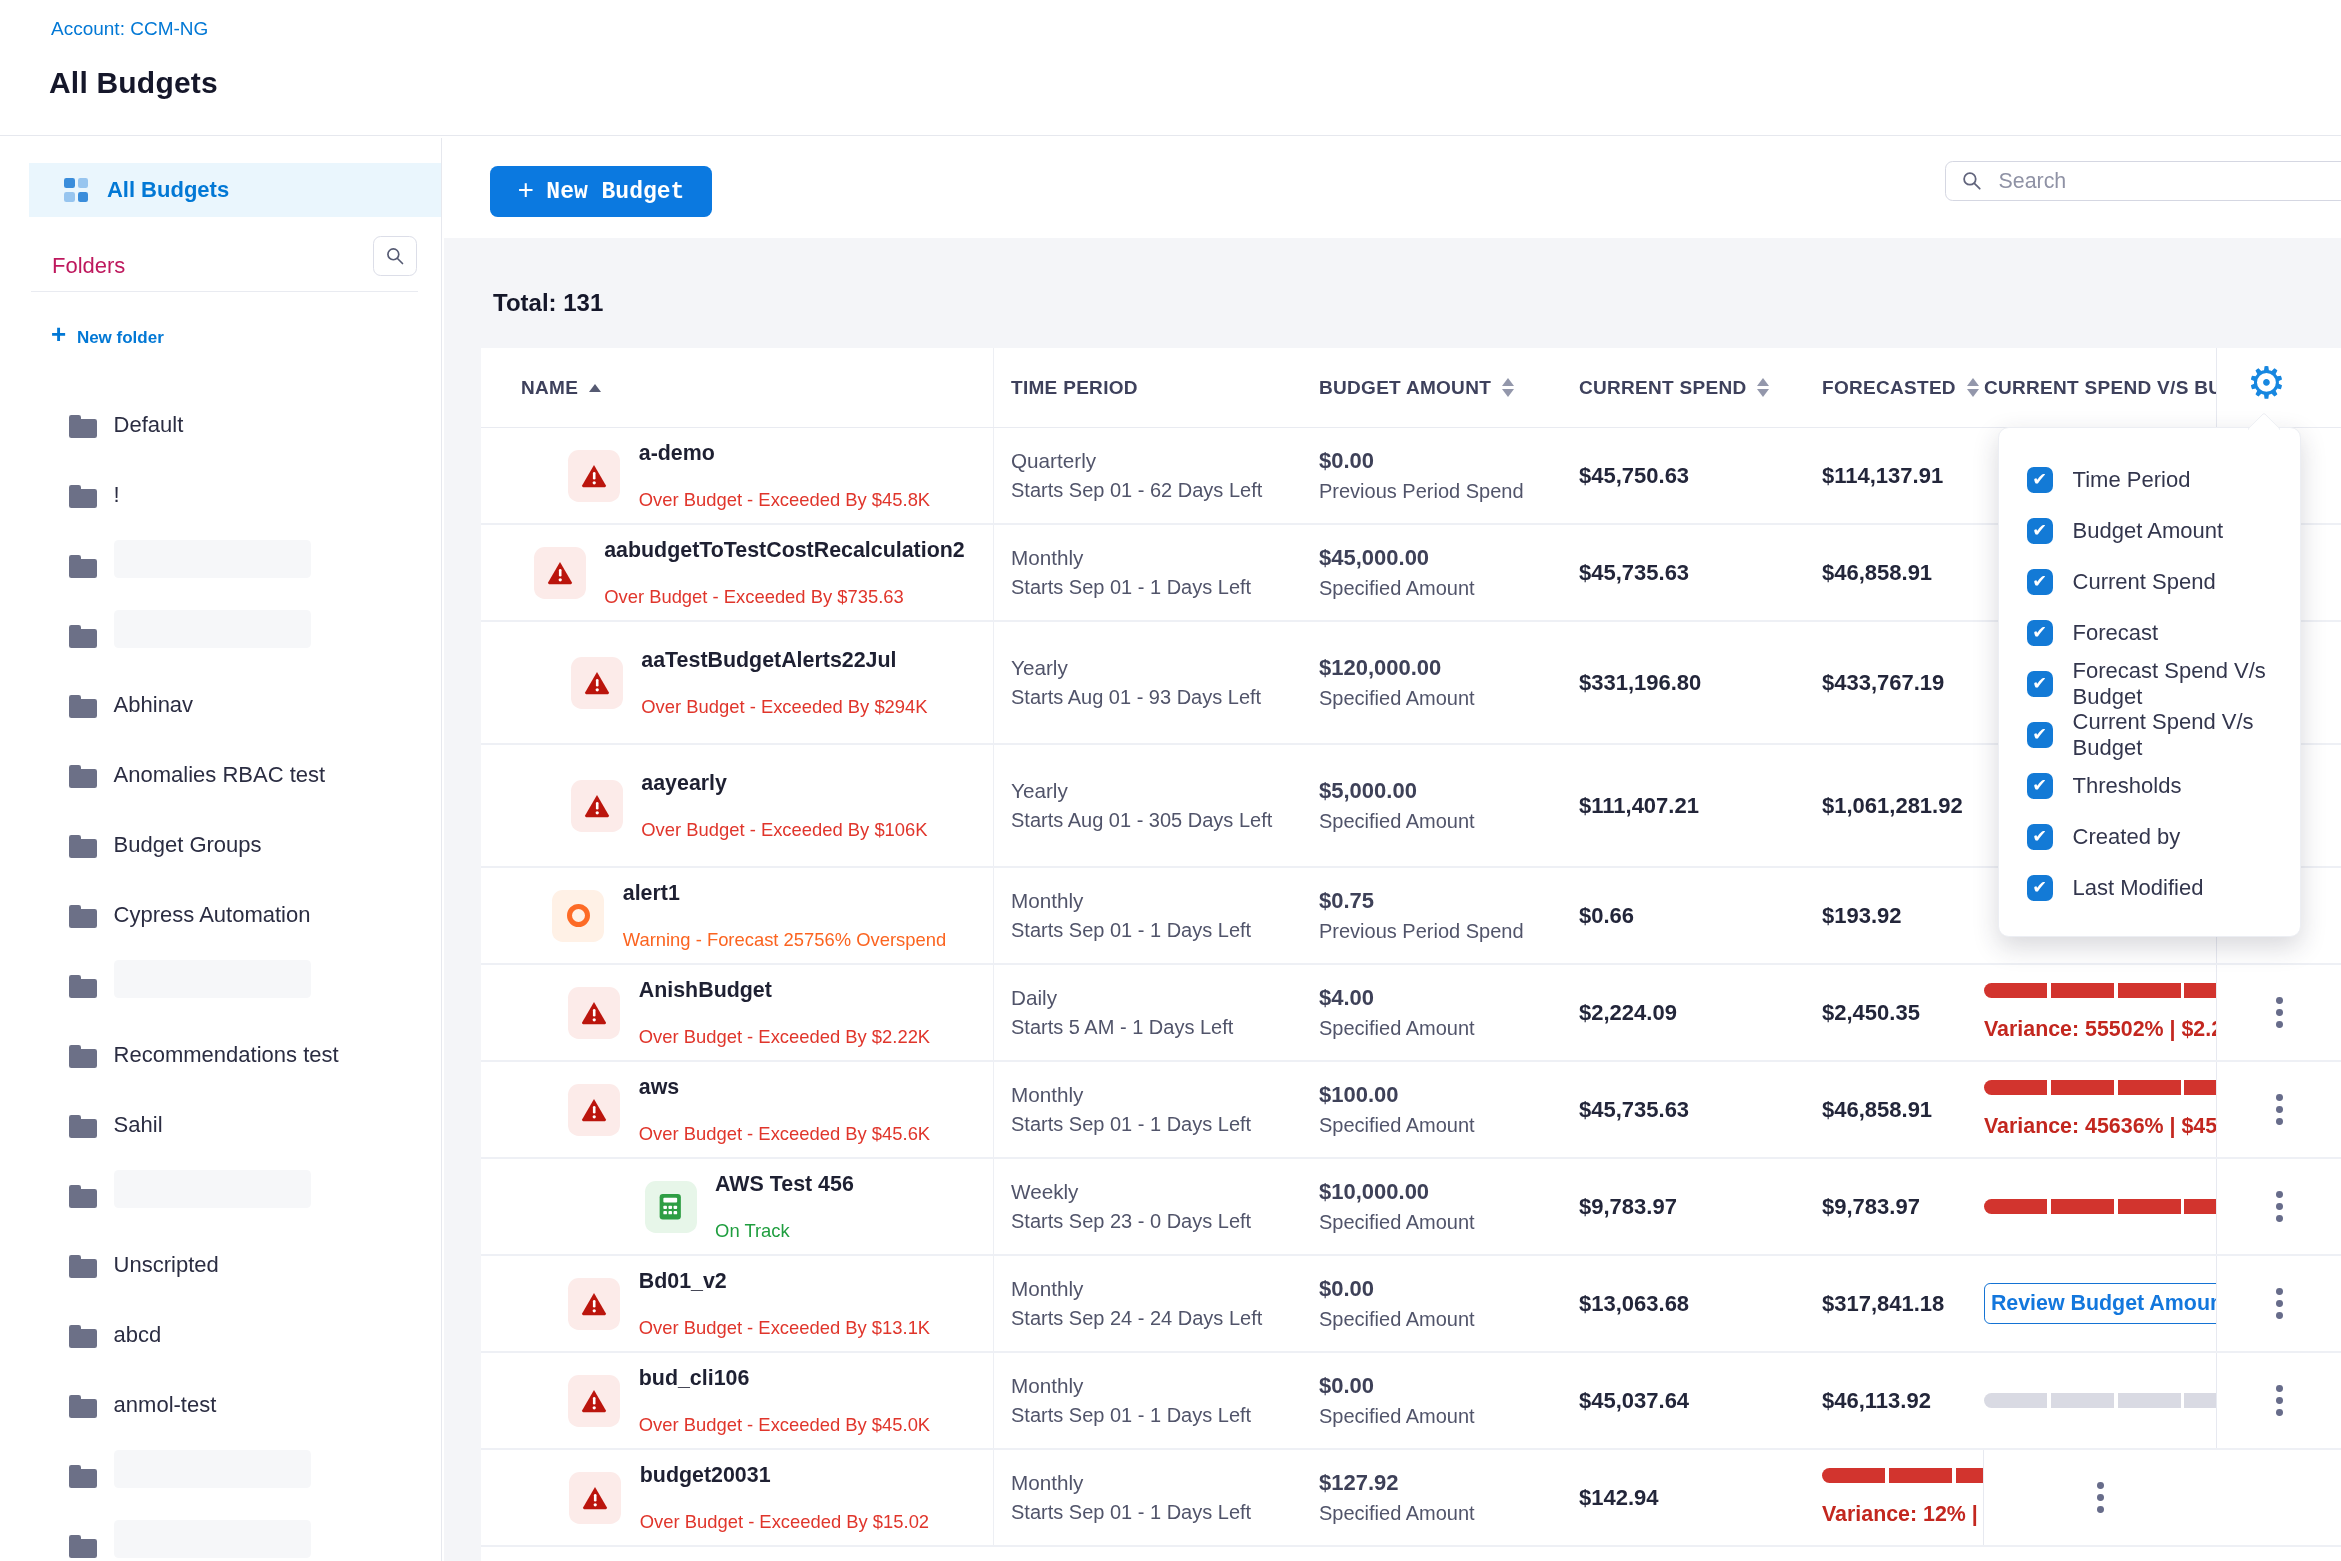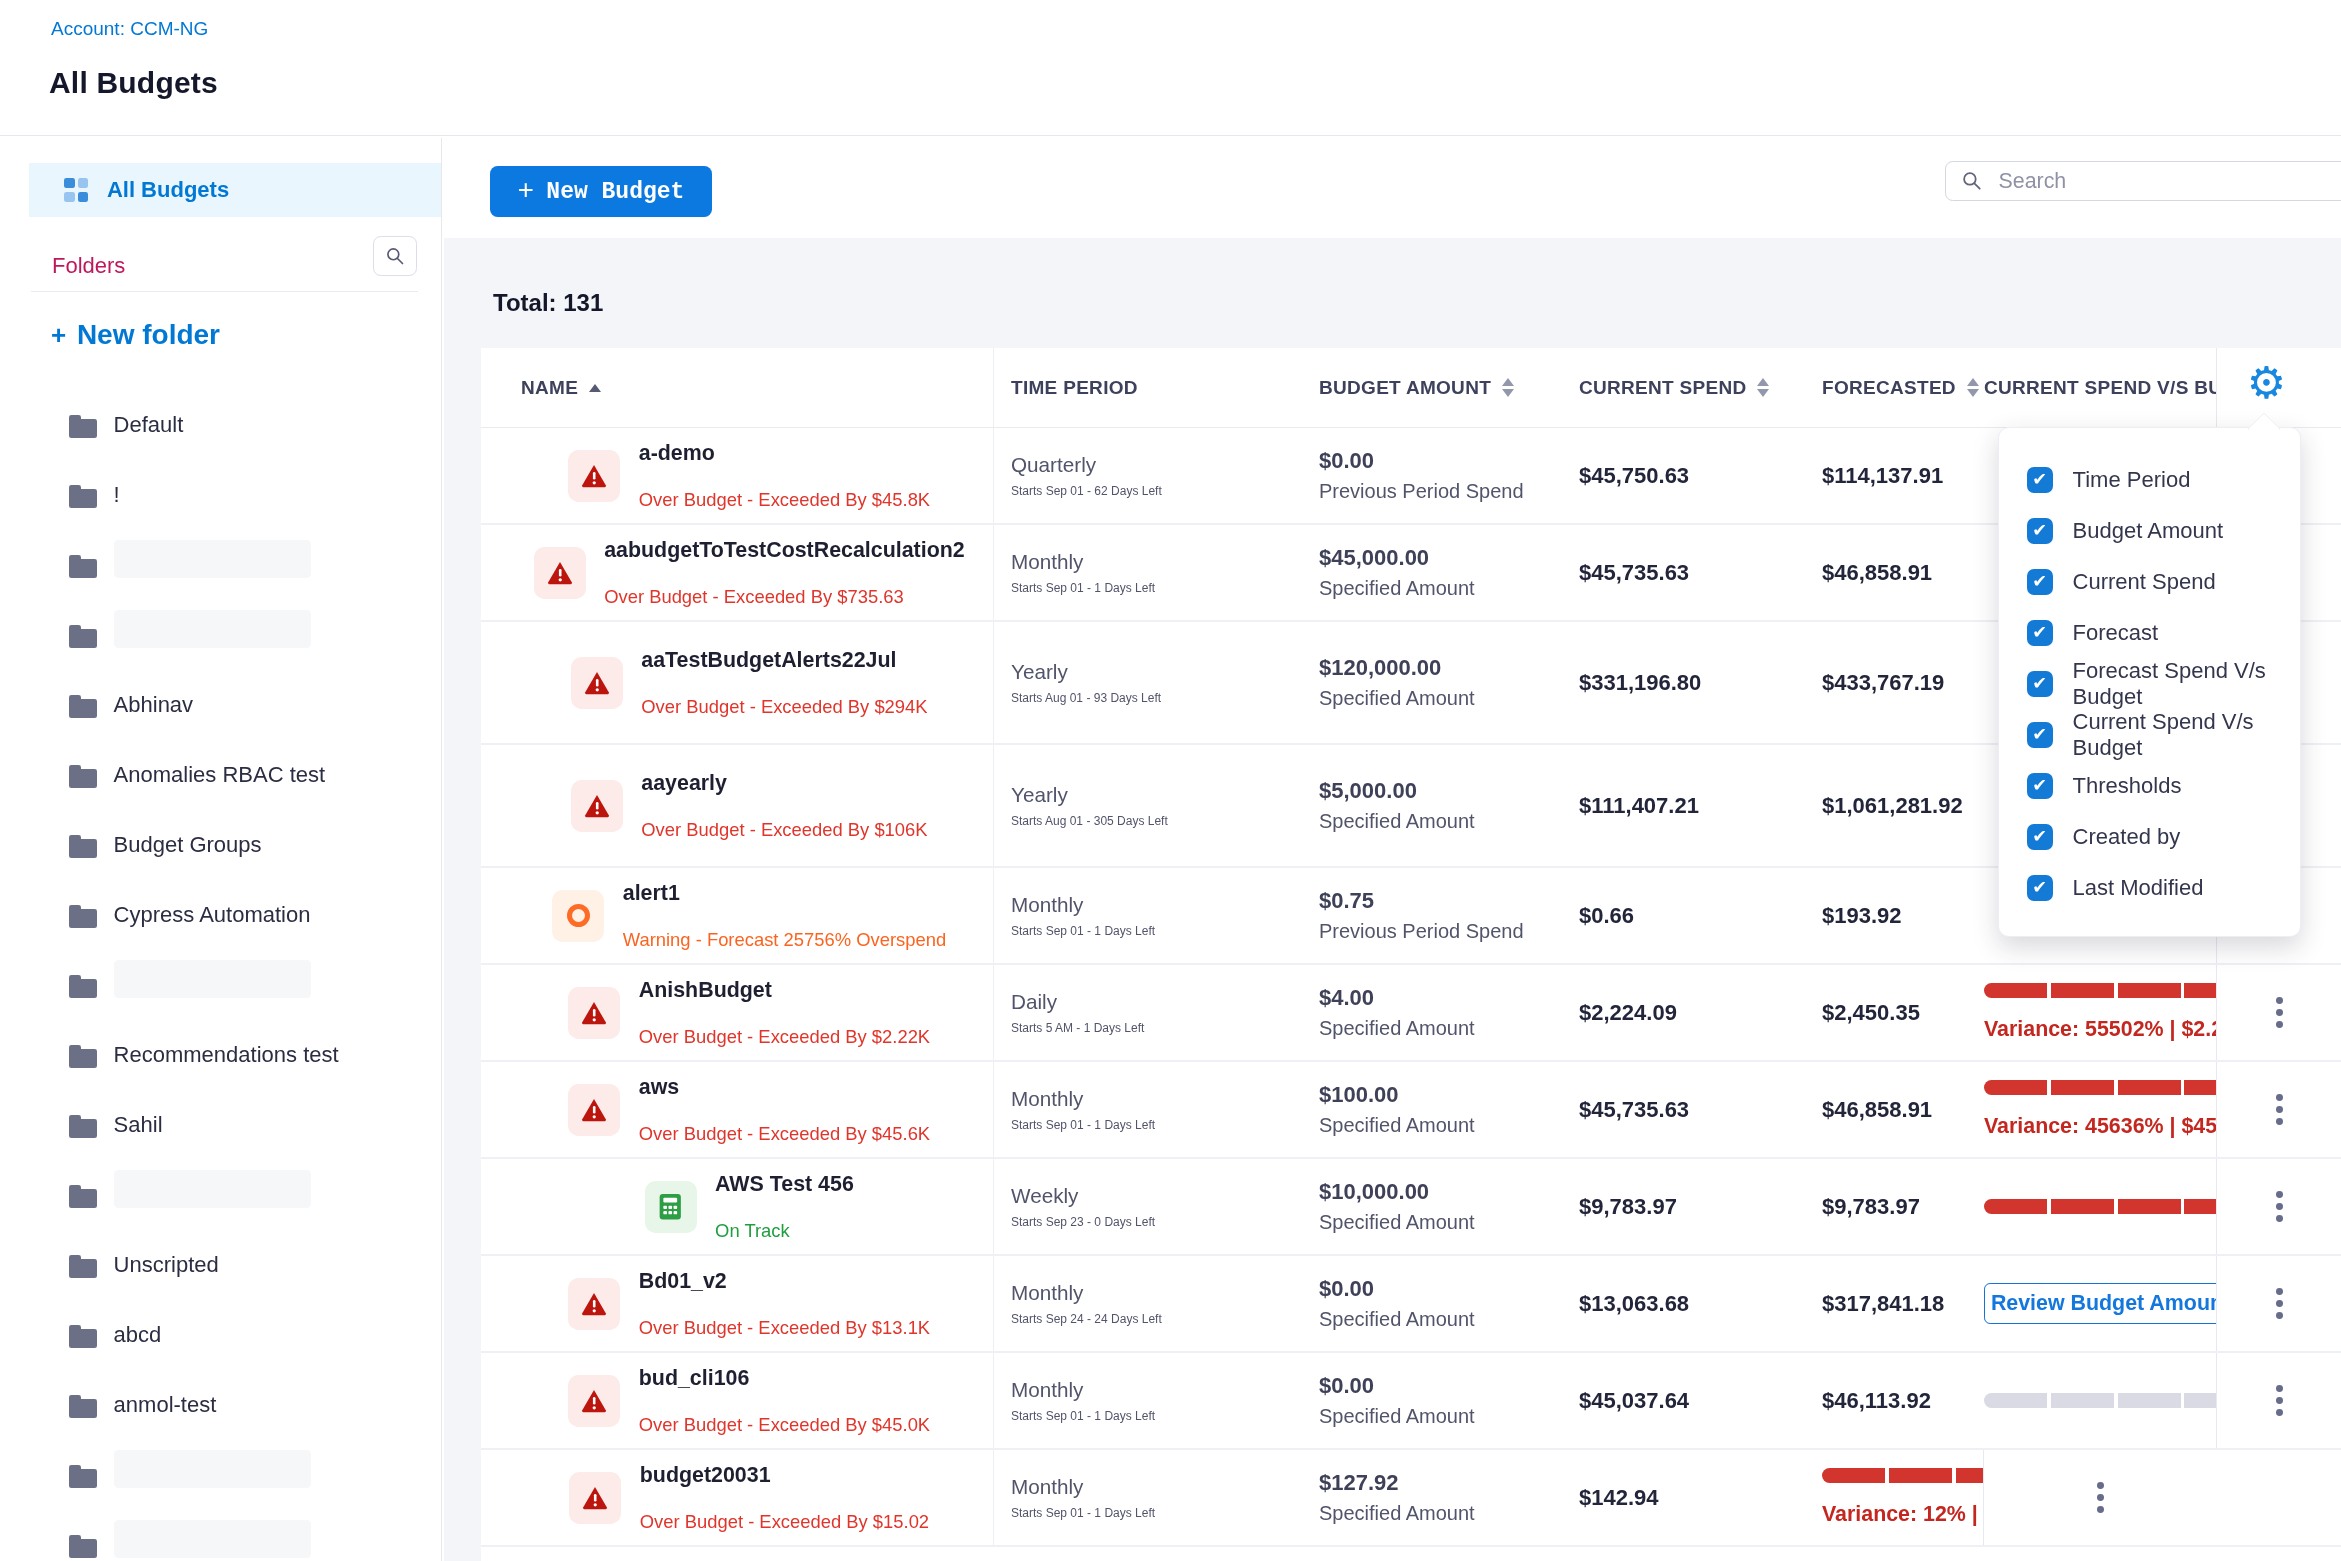--- a/index.html
+++ b/index.html
@@ -23,21 +23,21 @@
   .grid-icon i:nth-child(2),.grid-icon i:nth-child(3){background:#97c5ef;}
   .nav-item-label{font-size:22px;font-weight:600;color:#0278d5;}
 
   .folders-head{position:absolute;left:0;top:92px;width:442px;height:61px;}
   .folders-label{position:absolute;left:52px;top:23px;font-size:22px;color:#be185d;}
   .folder-search-btn{position:absolute;left:373px;top:6.1px;width:44px;height:40px;border:1.5px solid #dcdee8;border-radius:7.7px;background:#fff;display:flex;align-items:center;justify-content:center;cursor:pointer;box-sizing:border-box;}
   .folders-divider{position:absolute;left:31px;top:153px;width:387px;height:0;border-top:1.5px solid #e9ebf1;}
   .new-folder{position:absolute;left:51px;top:181px;display:flex;align-items:center;gap:10.7px;cursor:pointer;}
   .plus-icon{font-size:26px;font-weight:700;color:#0278d5;line-height:1;}
   .plus-icon::before{content:"+";}
-  .new-folder-label{font-size:28px;font-weight:700;color:#0278d5;}
+  .new-folder-label{font-size:17px;font-weight:700;color:#0278d5;margin-top:9px;}
 
   .folder-list{position:absolute;left:0;top:230px;width:442px;}
   .folder-item{height:70px;display:flex;align-items:flex-end;gap:17px;padding-left:69px;box-sizing:border-box;cursor:pointer;}
   .folder-item .folder-glyph{flex:none;width:27.6px;height:23px;position:relative;}
   .folder-glyph::before{content:"";position:absolute;left:0;top:0;width:12.2px;height:6.1px;background:#6c7087;border-radius:2.3px 2.3px 0 0;}
   .folder-glyph::after{content:"";position:absolute;left:0;top:3.8px;width:27.6px;height:19px;background:#6c7087;border-radius:2.3px;}
   .folder-label{font-size:22px;color:#2b2d42;}
   .folder-item.redacted .skeleton{display:block;}
   .skeleton{display:none;width:197px;height:38px;background:#f6f7f9;border-radius:4.6px;}
 
@@ -80,21 +80,21 @@
   .ring-icon{width:23px;height:23px;border:5.4px solid #fd6b26;border-radius:50%;box-sizing:border-box;}
   .name-lines{display:flex;flex-direction:column;gap:23px;}
   .budget-name{font-size:21.4px;font-weight:600;color:#1e2032;}
   .budget-status{font-size:18.4px;font-weight:500;}
   .budget-status.over{color:#e0352b;}
   .budget-status.warning{color:#fb6420;}
   .budget-status.ontrack{color:#1f9e3f;}
 
   .c-period{padding-left:17px;}
   .period-main{font-size:20.7px;color:#51546a;}
-  .period-detail{font-size:12px;color:#51546a;}
+  .period-detail{font-size:20px;color:#51546a;}
   .money-main{font-size:22px;font-weight:700;color:#3e4158;}
   .money-sub{font-size:20px;color:#51546a;}
   .money-big{font-size:22px;font-weight:700;color:#23263a;white-space:nowrap;}
 
   .vs-cell{gap:19px;}
   .bar{display:flex;gap:3.8px;height:14.5px;width:263px;flex:none;}
   .bar i{display:block;width:63px;flex:none;background:#d2342e;}
   .bar i:first-child{border-radius:7.7px 0 0 7.7px;}
   .bar.gray i{background:#d9dae3;}
   .variance{font-size:21.4px;font-weight:700;color:#c3271f;white-space:nowrap;}

